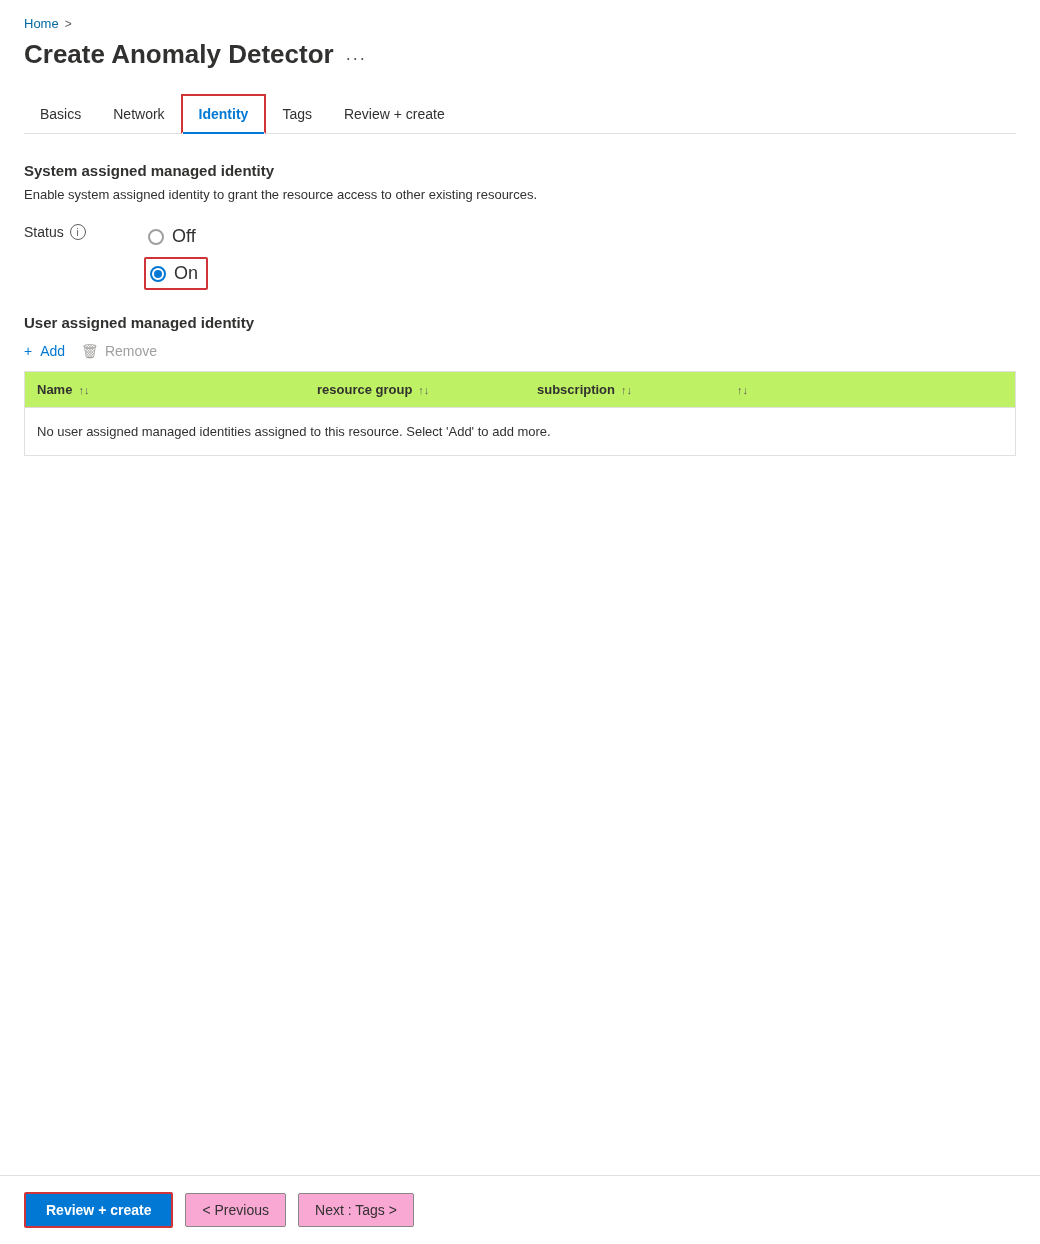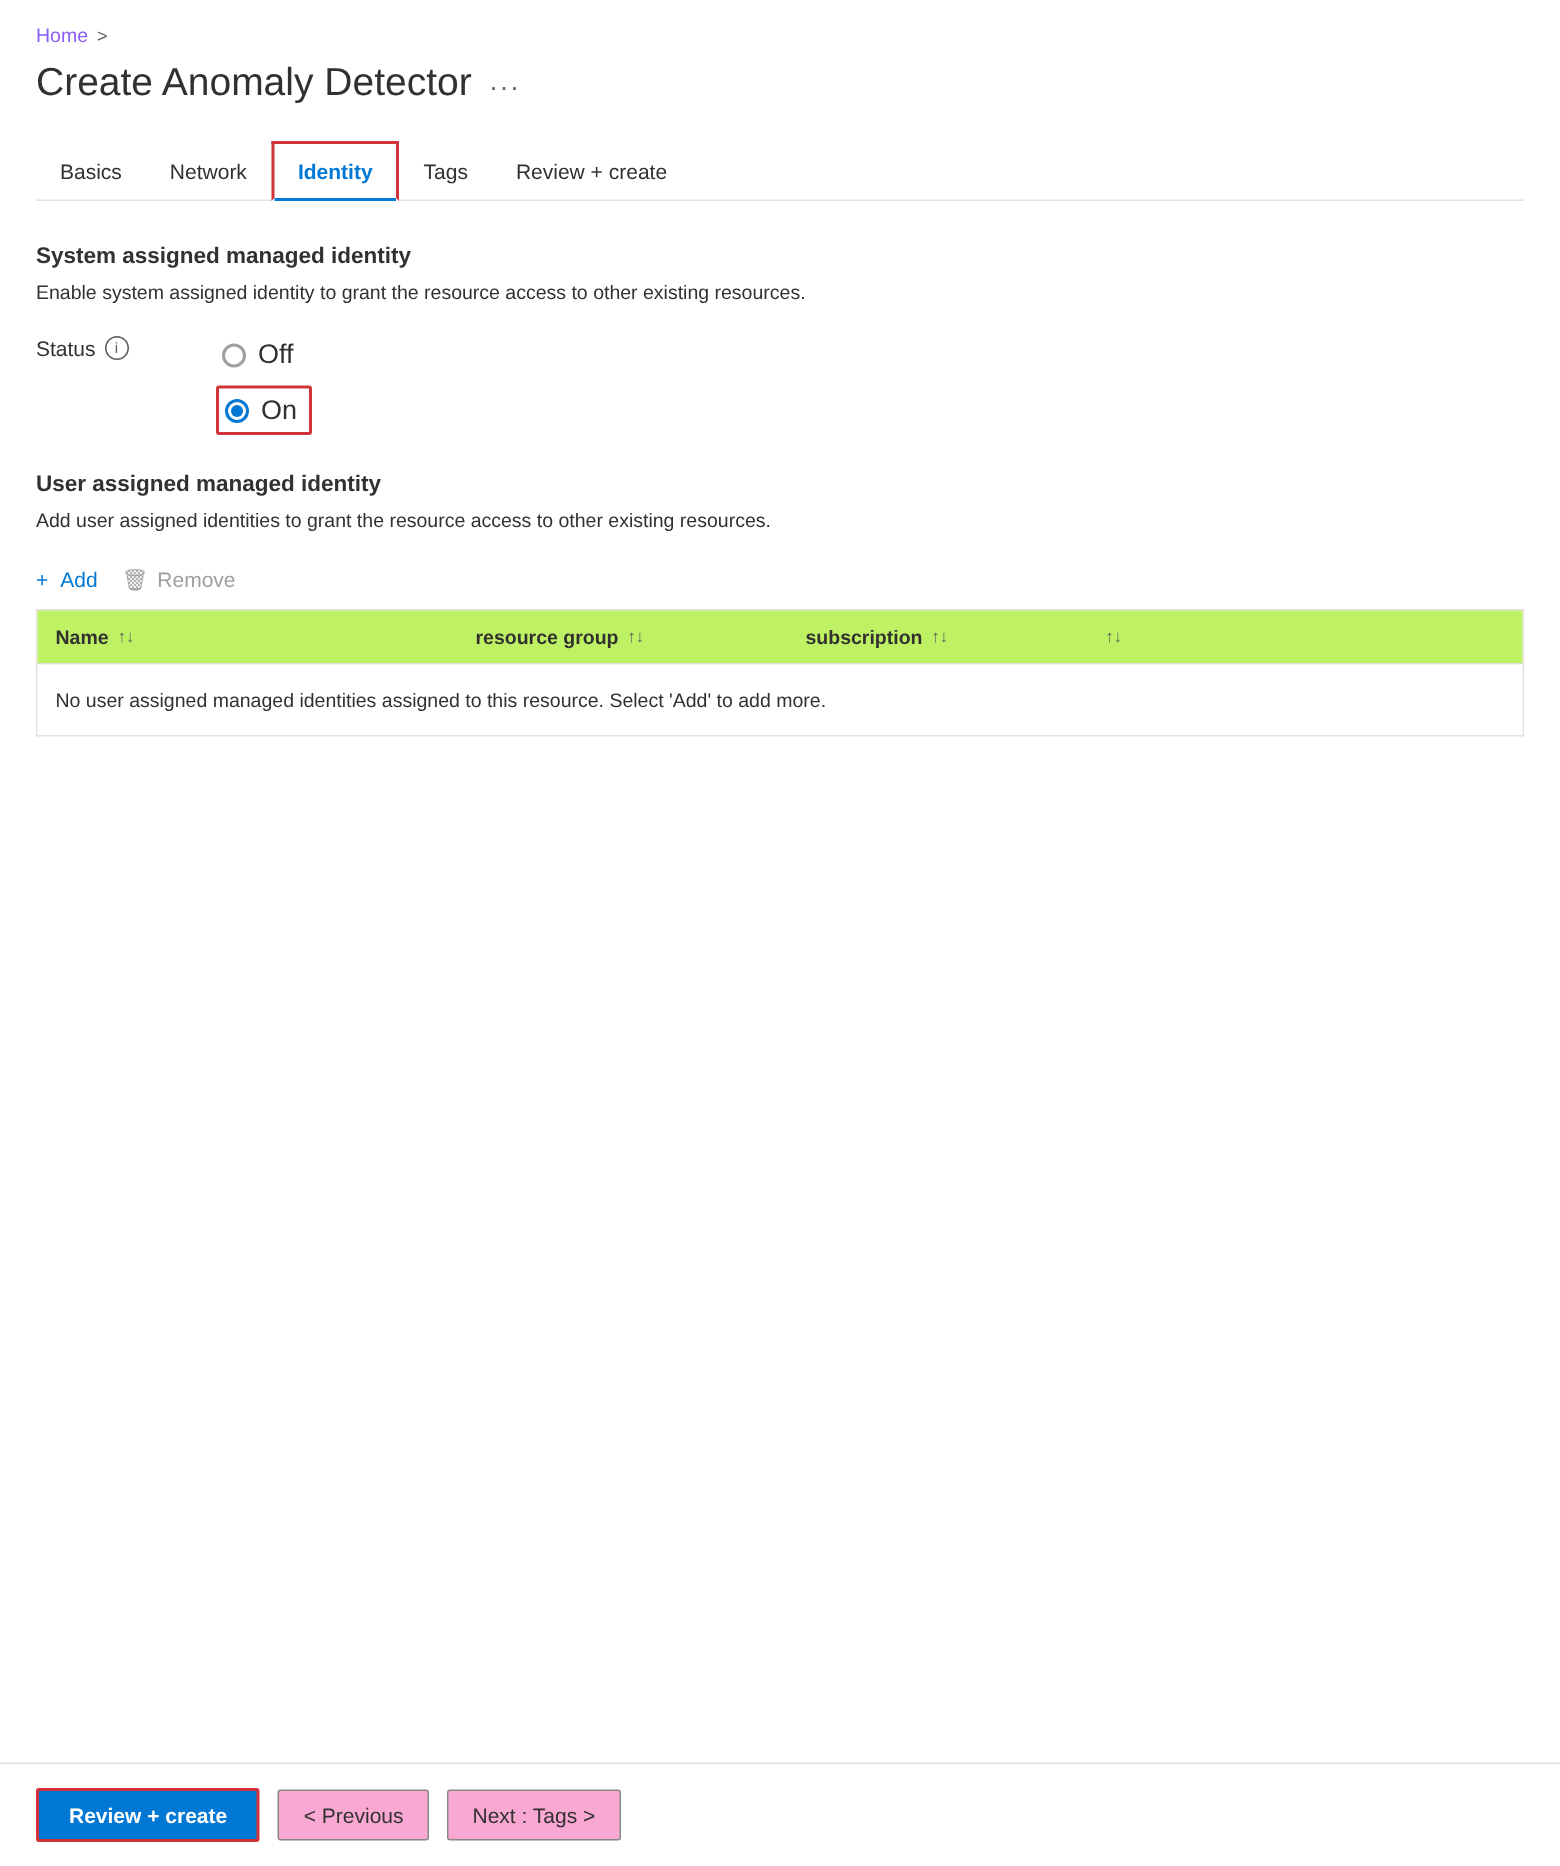--- a/index.html
+++ b/index.html
@@ -24,40 +24,40 @@
     }
 
     .breadcrumb-row {
       display: flex;
       align-items: center;
       margin-bottom: 8px;
       font-size: 13px;
     }
 
     .breadcrumb-link {
-      color: #8b5cf6;
+      color: #0369a1;
       text-decoration: none;
       cursor: pointer;
     }
 
     .breadcrumb-separator {
       margin: 0 6px;
       color: #605e5c;
       font-size: 12px;
     }
 
     .page-title-row {
       display: flex;
       align-items: center;
       margin-bottom: 24px;
     }
 
     .page-title {
       font-size: 26px;
-      font-weight: 400;
+      font-weight: 700;
       color: #323130;
       margin-right: 12px;
     }
 
     .ellipsis-btn {
       cursor: pointer;
       color: #605e5c;
       font-size: 18px;
       letter-spacing: 2px;
     }
@@ -344,21 +344,20 @@
             <span>On</span>
           </label>
         </div>
       </div>
     </div>
 
     <div class="section-divider"></div>
 
     <div>
       <div class="section-title">User assigned managed identity</div>
-      <div class="section-description">Add user assigned identities to grant the resource access to other existing resources.</div>
 
       <div class="toolbar-row">
         <button class="toolbar-btn">
           <span class="btn-icon">+</span>
           <span style="margin-left:2px;">Add</span>
         </button>
         <button class="toolbar-btn disabled">
           <span class="btn-icon">🗑</span>
           <span>Remove</span>
         </button>

